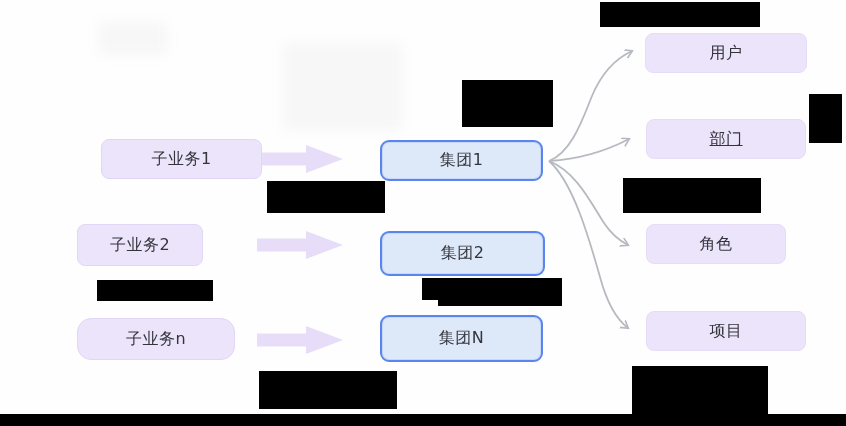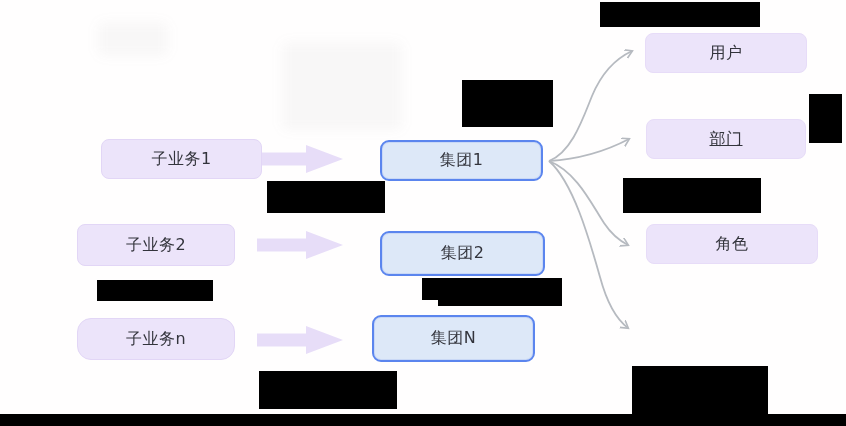--- a/index.html
+++ b/index.html
@@ -38,30 +38,31 @@
     <polygon points="257,238.5 306,238.5 306,231 343,245 306,259 306,251.5 257,251.5" fill="#e7ddf8"></polygon>
     <polygon points="257,333.5 306,333.5 306,326 343,340 306,354 306,346.5 257,346.5" fill="#e7ddf8"></polygon>
 
     <path d="M549,161 C572,152 583,118 592,96 C602,72 617,58 632,51" fill="none" stroke="#b6bac0" stroke-width="1.8" marker-end="url(#vhead)"></path>
     <path d="M549,161 C582,159 608,150 629,139" fill="none" stroke="#b6bac0" stroke-width="1.8" marker-end="url(#vhead)"></path>
     <path d="M549,161 C577,172 592,205 604,223 C612,235 620,241 628,245" fill="none" stroke="#b6bac0" stroke-width="1.8" marker-end="url(#vhead)"></path>
     <path d="M549,161 C573,182 589,238 600,277 C607,303 616,319 628,328" fill="none" stroke="#b6bac0" stroke-width="1.8" marker-end="url(#vhead)"></path>
   </svg>
 
   <div class="node lav" style="left:76px;top:139px;width:161px;height:40px;margin-left:25px;">子业务1</div>
-  <div class="node lav" style="left:77px;top:224px;width:158px;height:42px;">子业务2</div>
+  <div class="node lav" style="left:77px;top:224px;width:126px;height:42px;">子业务2</div>
   <div class="node lav" style="left:77px;top:318px;width:158px;height:42px;border-radius:14px;">子业务n</div>
 
   <div class="node grp" style="left:380px;top:140px;width:163px;height:41px;">集团1</div>
   <div class="node grp" style="left:380px;top:223px;width:165px;height:45px;margin-top:8px;">集团2</div>
-  <div class="node grp" style="left:372px;top:315px;width:163px;height:47px;">集团N</div>
+  <div class="node grp" style="left:380px;top:315px;width:163px;height:47px;">集团N</div>
 
   <div class="node lav2" style="left:645px;top:33px;width:162px;height:40px;">用户</div>
   <div class="node lav2" style="left:646px;top:119px;width:160px;height:40px;text-decoration:underline;">部门</div>
-  <div class="node lav2" style="left:646px;top:224px;width:172px;height:40px;">角色</div>
+  <div class="node lav2" style="left:646px;top:224px;width:140px;height:40px;">角色</div>
+  <div class="node lav2" style="left:646px;top:311px;width:160px;height:40px;">项目</div>
 
   <div class="redact" style="left:600px;top:2px;width:160px;height:25px;"></div>
   <div class="redact" style="left:462px;top:80px;width:91px;height:47px;"></div>
   <div class="redact" style="left:809px;top:94px;width:33px;height:49px;"></div>
   <div class="redact" style="left:623px;top:178px;width:138px;height:35px;"></div>
   <div class="redact" style="left:267px;top:181px;width:118px;height:32px;"></div>
   <div class="redact" style="left:97px;top:280px;width:116px;height:21px;"></div>
   <div class="redact" style="left:422px;top:278px;width:140px;height:22px;"></div>
   <div class="redact" style="left:438px;top:296px;width:124px;height:10px;"></div>
   <div class="redact" style="left:259px;top:371px;width:138px;height:38px;"></div>

